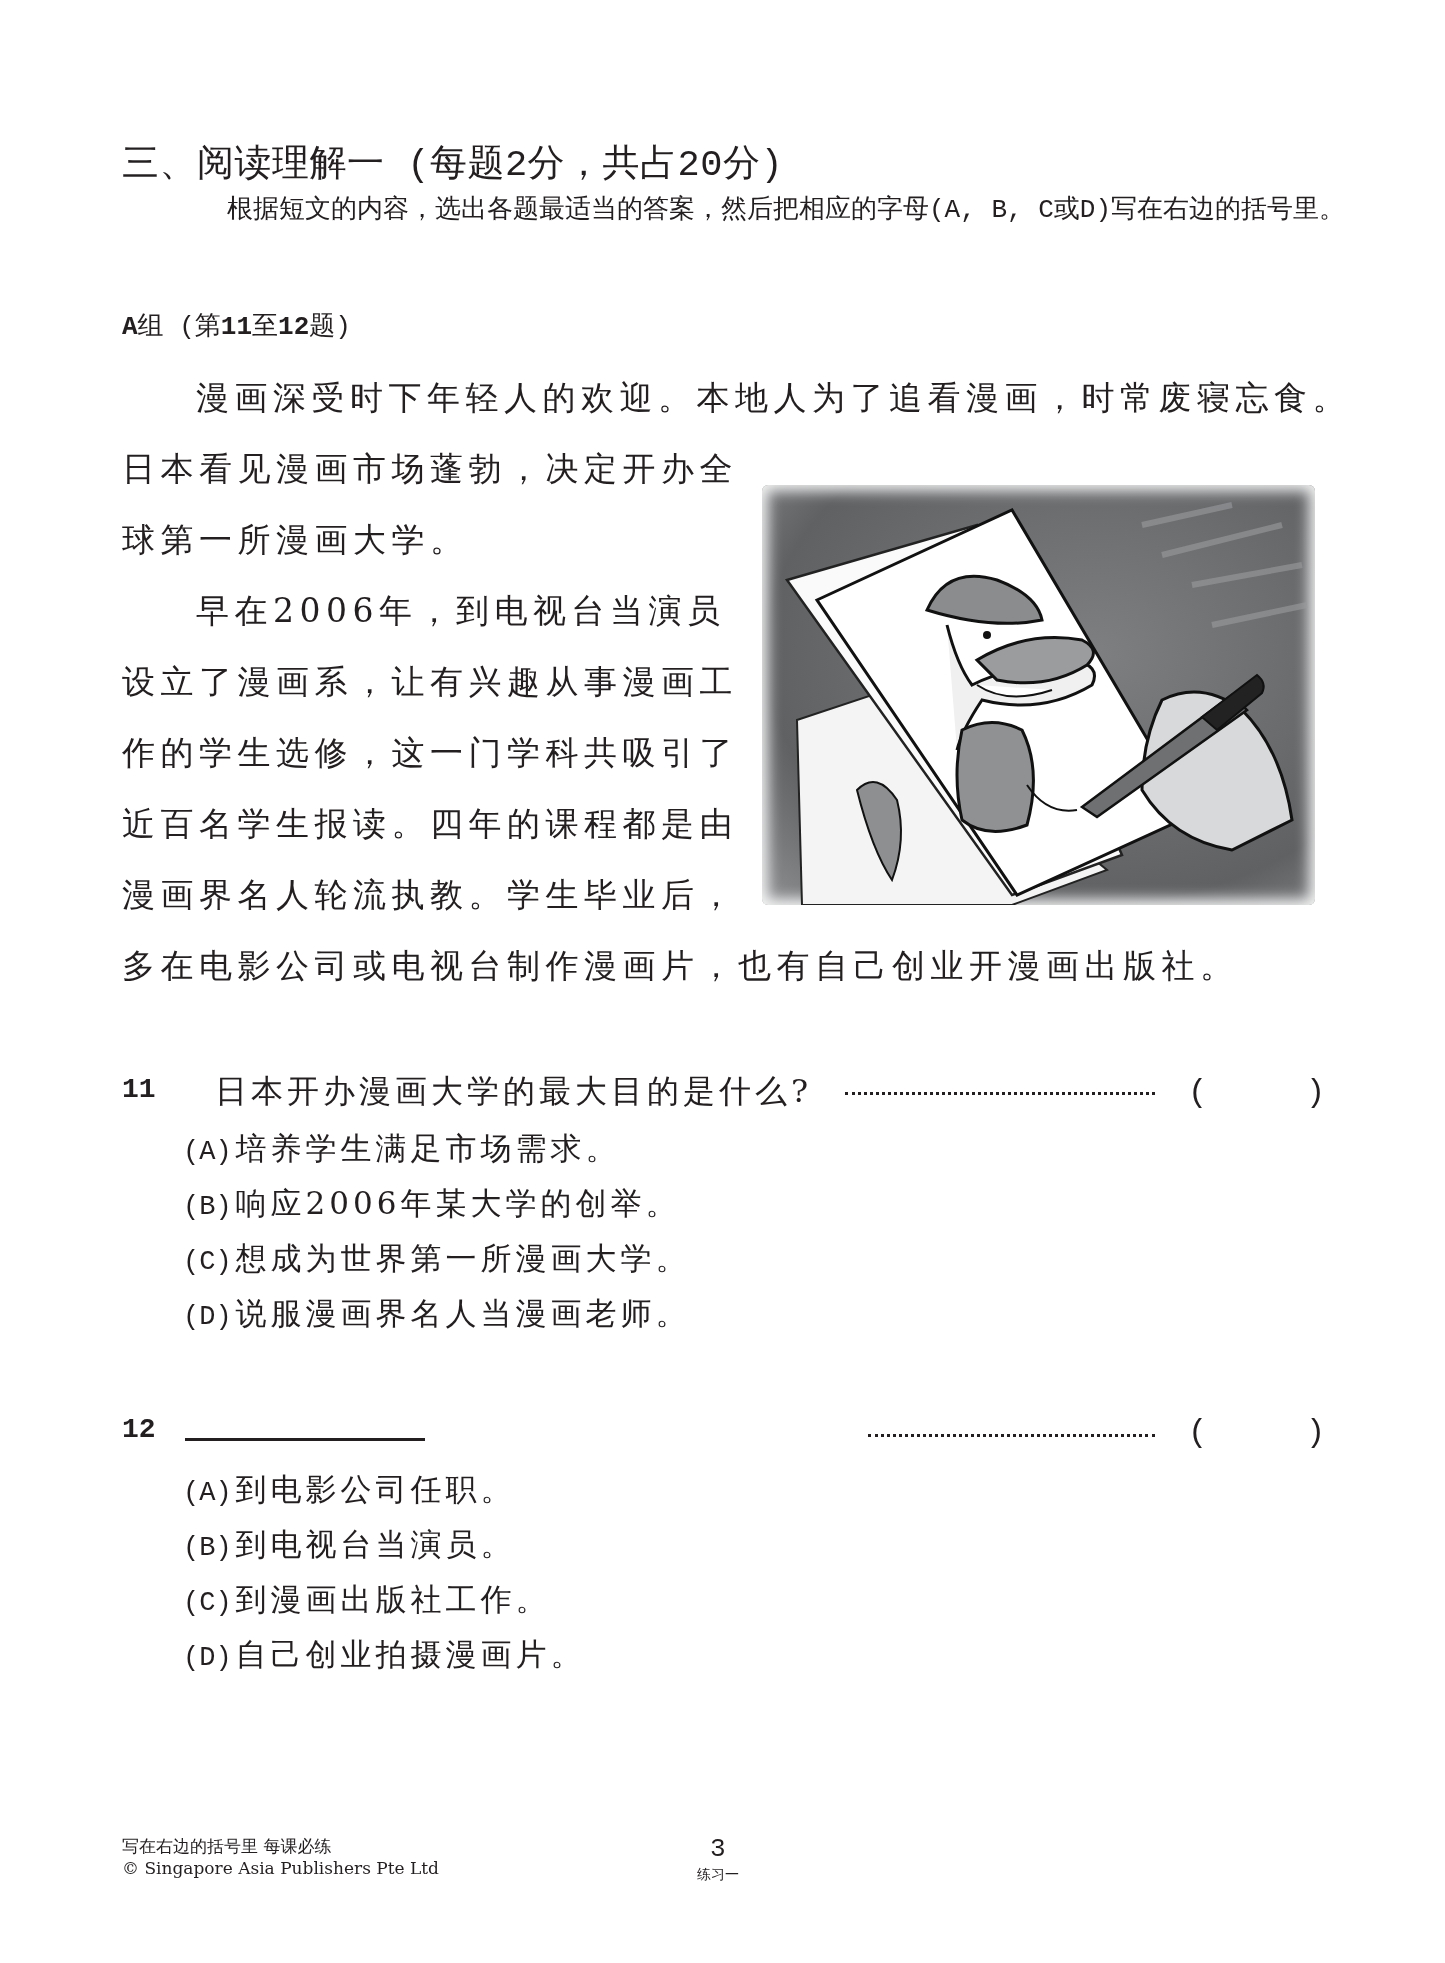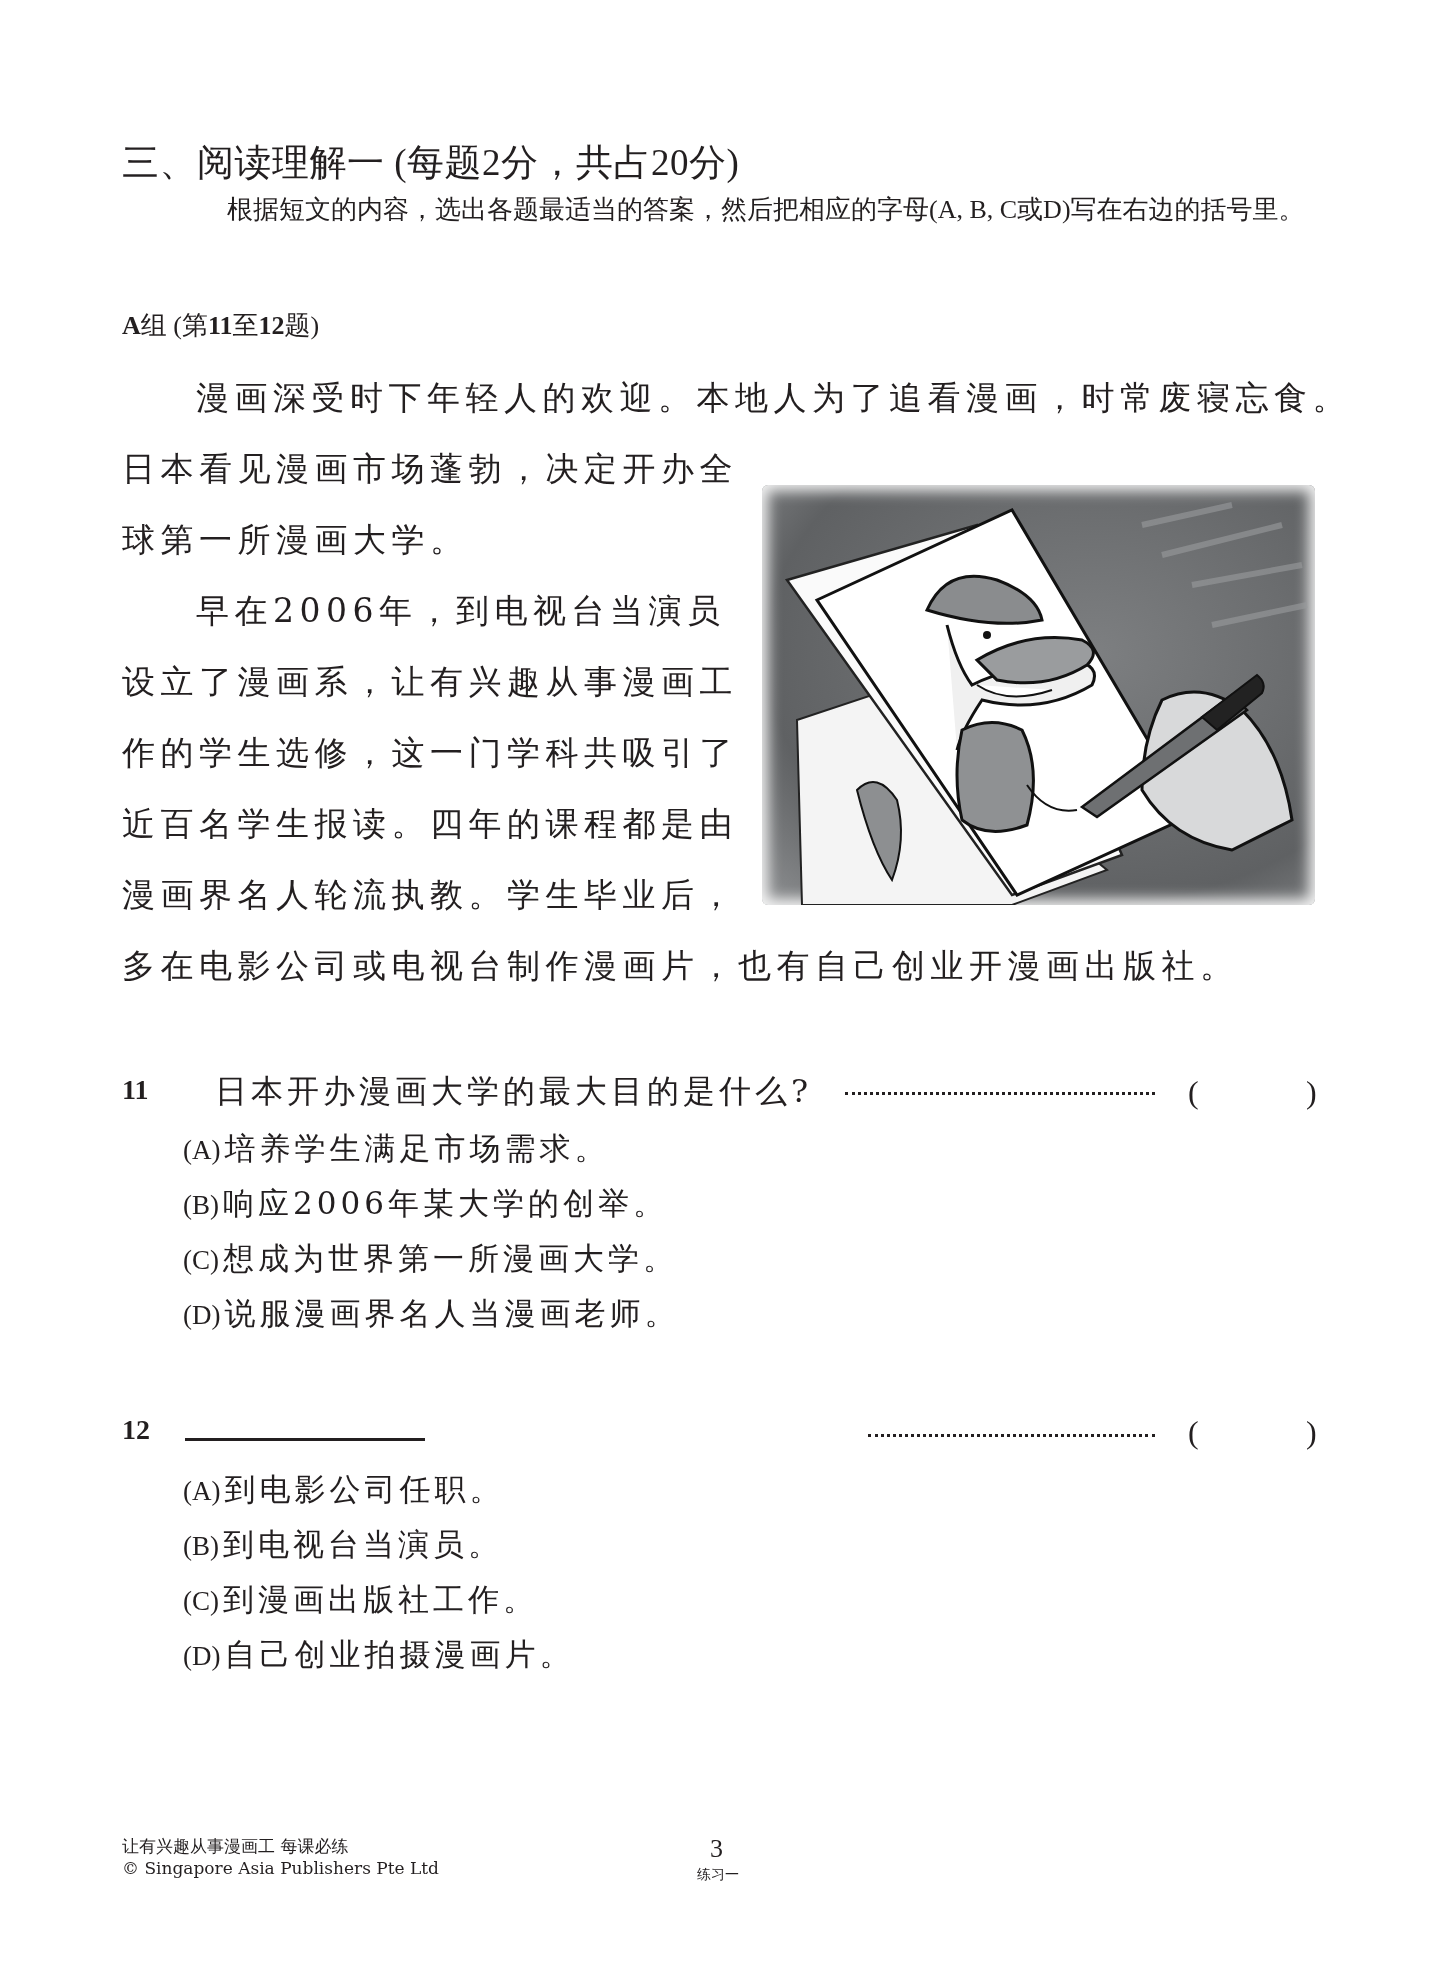--- a/index.html
+++ b/index.html
@@ -1,17 +1,17 @@
 <!DOCTYPE html>
 <html><head>
 <meta charset="utf-8">
 <style>
   html, body { margin: 0; padding: 0; background: #ffffff; }
   body { width: 1445px; height: 1963px; position: relative; overflow: hidden; color: #231f20; }
-  .sans { font-family: Liberation Serif, serif; }
+  .sans { font-family: Liberation Mono, monospace; }
   .serif { font-family: "DejaVu Serif", "Liberation Serif", serif; }
   .abs { position: absolute; white-space: nowrap; }
 
   #section-heading { left: 122px; top: 138px; font-size: 37px; font-weight: 500; letter-spacing: 0.5px; }
   #instructions { left: 183px; top: 188px; width: 1140px; font-size: 26px; line-height: 44px; white-space: normal; margin-left: 44px; }
   #group-label { left: 122px; top: 308px; font-size: 26px; }
   #group-label b { font-weight: 700; }
 
   .passage { font-size: 33px; letter-spacing: 5.5px; }
   .p-line { position: absolute; left: 122px; white-space: nowrap; }
@@ -137,17 +137,17 @@
     <span class="sans opt-letter">(C)</span>
     <span class="serif opt-text">到漫画出版社工作。</span>
   </div>
   <div class="abs" style="left:183px; top:1634px;">
     <span class="sans opt-letter">(D)</span>
     <span class="serif opt-text">自己创业拍摄漫画片。</span>
   </div>
 </div>
 
 <div id="footer-left" class="abs serif">
-  <div>让有兴趣从事漫画工 每课必练</div>
+  <div>写在右边的括号里 每课必练</div>
   <div>© Singapore Asia Publishers Pte Ltd</div>
 </div>
 <div id="page-number" class="abs sans">3</div>
 <div id="footer-sub" class="abs serif">练习一</div>
 
 </body></html>

